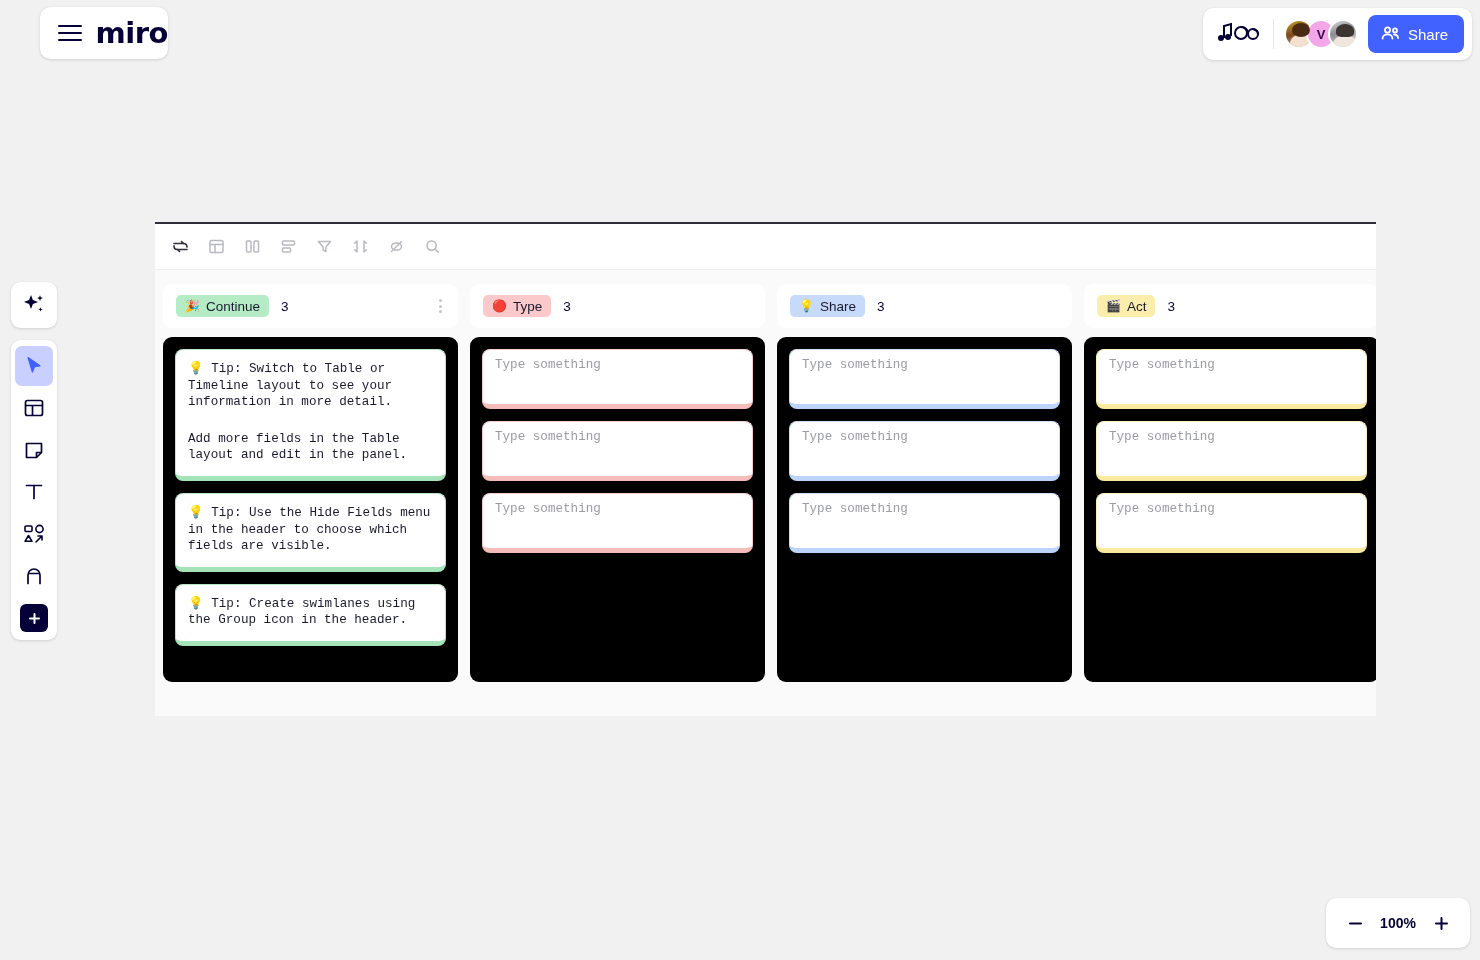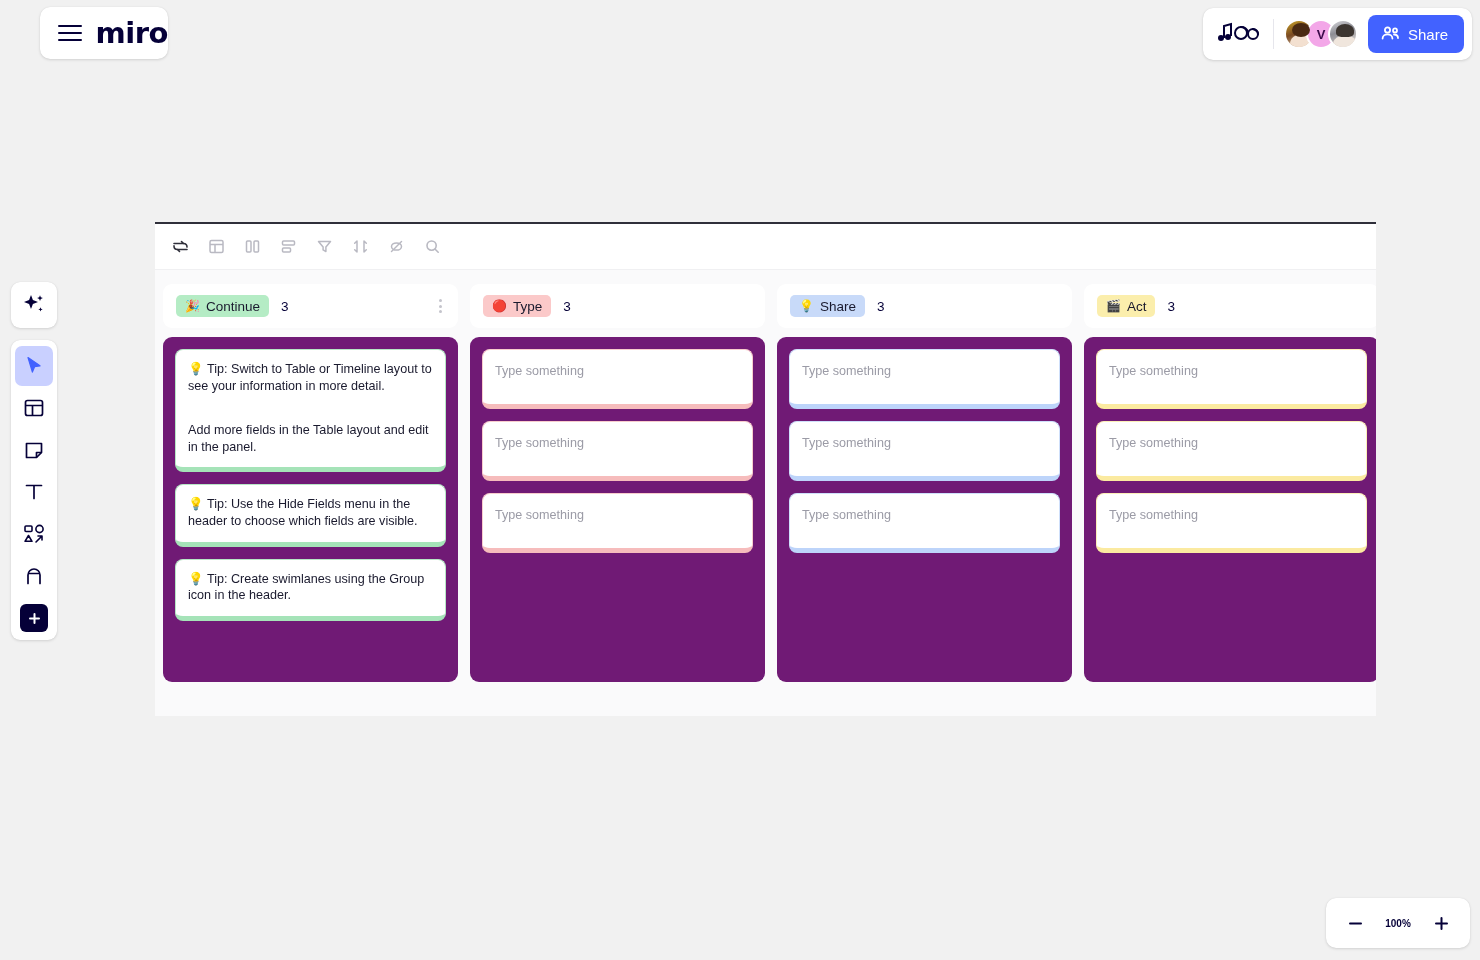--- a/index.html
+++ b/index.html
@@ -115,49 +115,50 @@
     display: inline-flex; align-items: center; gap: 6px;
     height: 22px; padding: 0 9px; border-radius: 5px;
     font-size: 13.5px; font-weight: 400; color: #1a1a2e; white-space: nowrap;
   }
   .tag .emoji { font-size: 12px; line-height: 1; }
   .count { font-size: 13.5px; color: #050038; }
   .col-menu { margin-left: auto; display: flex; flex-direction: column; gap: 2.5px; cursor: pointer; padding: 4px; }
   .col-menu i { width: 3px; height: 3px; border-radius: 50%; background: #c4c4cc; display: block; }
 
   .col-body {
-    background: #701a75; border-radius: 9px; padding: 12px;
+    background: #000000; border-radius: 9px; padding: 12px;
     min-height: 345px;
+    font-family: Liberation Mono, monospace;
   }
   .card {
     background: #fff; border-radius: 8px;
     padding: 11px 12px 12px; margin-bottom: 12px;
     font-size: 12.6px; line-height: 1.32; color: #1a1a2e;
   }
   .card:last-child { margin-bottom: 0; }
-  .card p + p { margin-top: 28px; }
-  .card.empty { color: #9b9ba6; min-height: 60px; padding-top: 13px; }
+  .card p + p { margin-top: 20px; }
+  .card.empty { color: #9b9ba6; min-height: 60px; padding-top: 7px; }
 
   .c-green  { border: 1.5px solid #b6e7c5; border-bottom: 5px solid #a5e3b8; }
   .c-red    { border: 1.5px solid #f8cdcd; border-bottom: 5px solid #f6bcbc; }
   .c-blue   { border: 1.5px solid #cfe0fb; border-bottom: 5px solid #bdd4fa; }
   .c-yellow { border: 1.5px solid #fcefb8; border-bottom: 5px solid #fbeaa0; }
 
   
   .zoomctl {
     position: absolute; right: 10px; bottom: 12px;
     height: 50px; background: #fff; border-radius: 10px;
     box-shadow: 0 1px 3px rgba(0,0,0,.13), 0 0 1px rgba(0,0,0,.10);
     display: flex; align-items: center; padding: 0 12px; gap: 4px;
   }
   .zbtn {
     width: 34px; height: 34px; display: flex; align-items: center;
     justify-content: center; cursor: pointer; color: #050038; border-radius: 6px;
   }
-  .zval { font-size: 10px; font-weight: 700; color: #050038; min-width: 44px; text-align: center; }
+  .zval { font-size: 14px; font-weight: 700; color: #050038; min-width: 44px; text-align: center; }
 </style>
 </head>
 <body>
 
 <div class="logo-card">
   <div class="hamburger">
       <i></i>
       <i></i>
       <i></i>
     </div>

